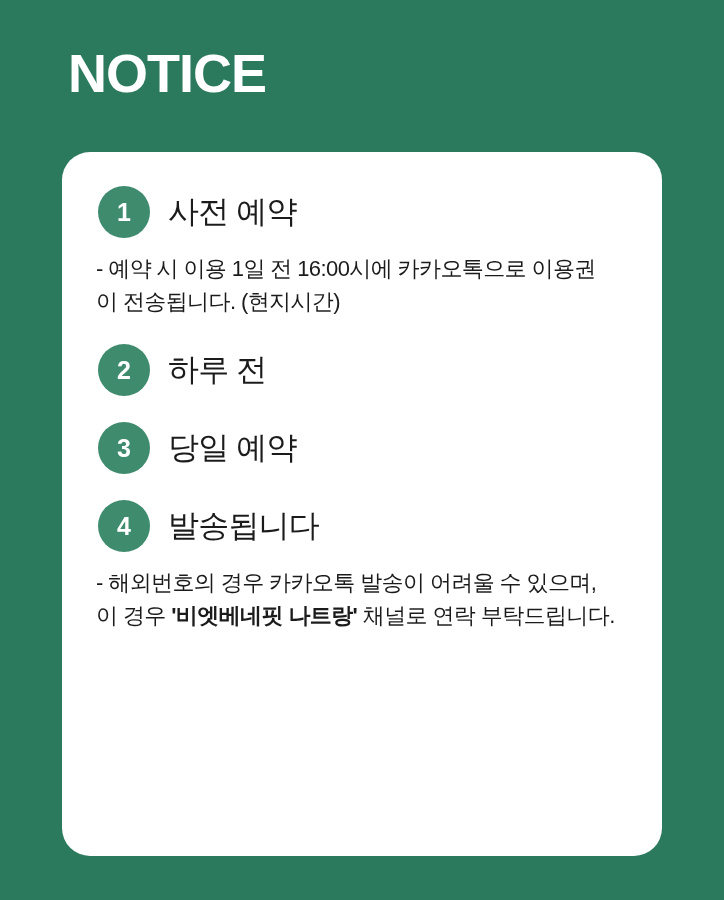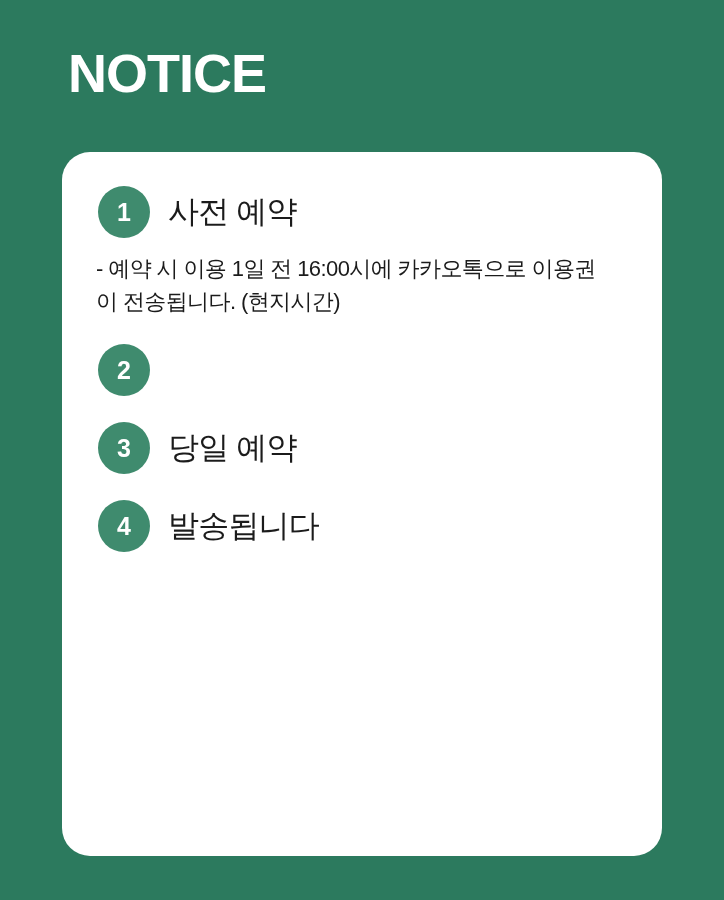--- a/index.html
+++ b/index.html
@@ -98,31 +98,33 @@
         <div class="badge">1</div>
         <div class="item-title">사전 예약</div>
       </div>
       <div class="item-body">- 예약 시 이용 1일 전 16:00시에 카카오톡으로 이용권
    이 전송됩니다. (현지시간)</div>
     </div>
 
     <div class="item">
       <div class="item-head">
         <div class="badge">2</div>
+        <div class="item-title">하루 전</div>
       </div>
     </div>
 
     <div class="item">
       <div class="item-head">
         <div class="badge">3</div>
         <div class="item-title">당일 예약</div>
       </div>
     </div>
 
     <div class="item">
       <div class="item-head">
         <div class="badge">4</div>
         <div class="item-title">발송됩니다</div>
       </div>
+      <div class="item-body"><span>- 해외번호의 경우 카카오톡 발송이 어려울 수 있으며,</span><br><span>이 경우 </span><b>'비엣베네핏 나트랑'</b><span> 채널로 연락 부탁드립니다.</span></div>
     </div>
 
   </div>
 </div>
 
 </body></html>

